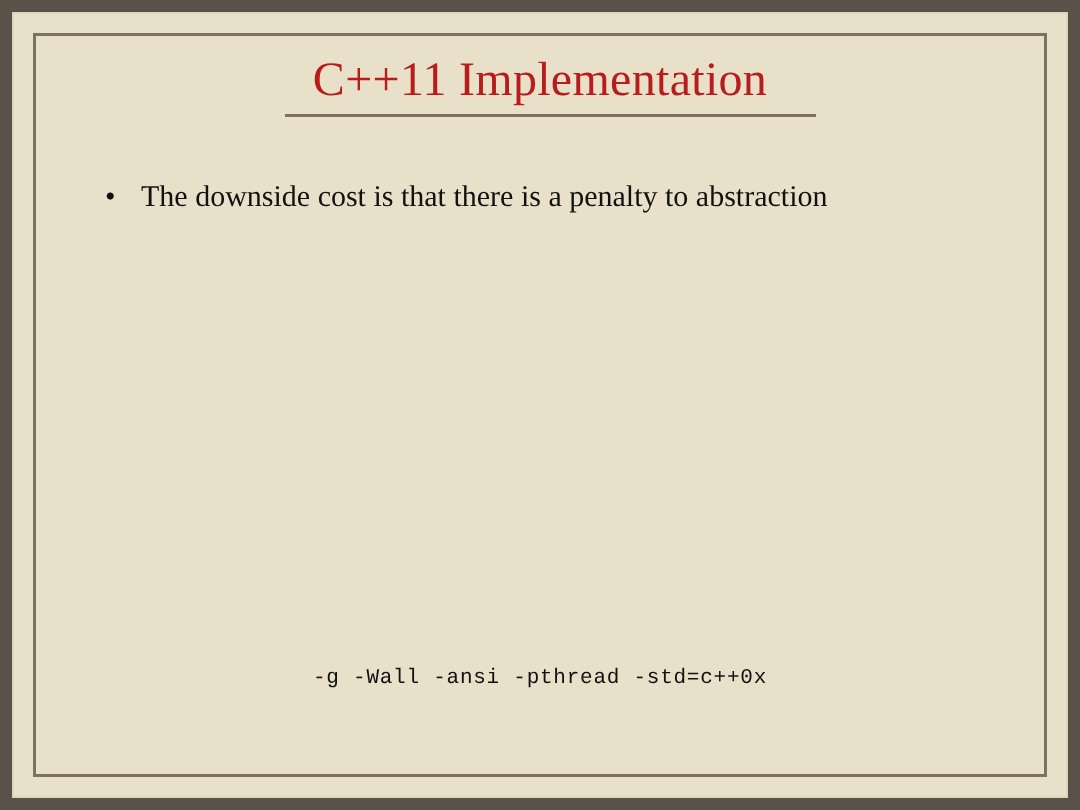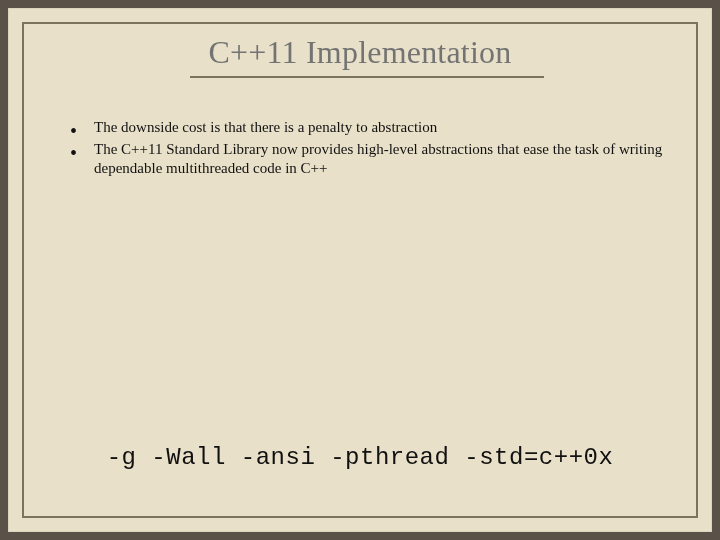--- a/index.html
+++ b/index.html
@@ -31,38 +31,38 @@
     border: 2px solid #7c725e;
     box-sizing: border-box;
   }
   .title {
     position: absolute;
     left: 0;
     right: 0;
     top: 26px;
     text-align: center;
     font-size: 32px;
-    color: #737373;
+    color: #b91c1c;
     letter-spacing: 0.2px;
   }
   .title-underline {
     position: absolute;
     left: 182px;
     top: 68px;
     width: 354px;
     height: 2px;
     background: #7c725e;
   }
   .body {
     position: absolute;
     left: 62px;
     top: 110px;
     right: 48px;
     color: #111;
-    font-size: 15px;
+    font-size: 20px;
     line-height: 1.3;
   }
   ul.bullets {
     margin: 0;
     padding: 0;
     list-style: none;
   }
   ul.bullets > li {
     position: relative;
     padding-left: 24px;
@@ -76,35 +76,34 @@
     color: #111;
     font-size: 20px;
   }
   .code-line {
     position: absolute;
     left: 0;
     right: 0;
     top: 436px;
     text-align: center;
     font-family: "Courier New", Courier, monospace;
-    font-size: 24px;
+    font-size: 14px;
     color: #111;
     letter-spacing: 0.5px;
   }
 </style>
 </head>
 <body>
 
 <div class="slide">
   <div class="inner-border"></div>
 
   <div class="title">C++11 Implementation</div>
   <div class="title-underline"></div>
 
   <div class="body">
     <ul class="bullets">
       <li><span>The downside cost is that there is a penalty to abstraction</span></li>
-      <li><span>The C++11 Standard Library now provides high-level abstractions that ease the task of writing dependable multithreaded code in C++</span></li>
     </ul>
   </div>
 
   <div class="code-line">-g -Wall -ansi -pthread -std=c++0x</div>
 </div>
 
 </body></html>

